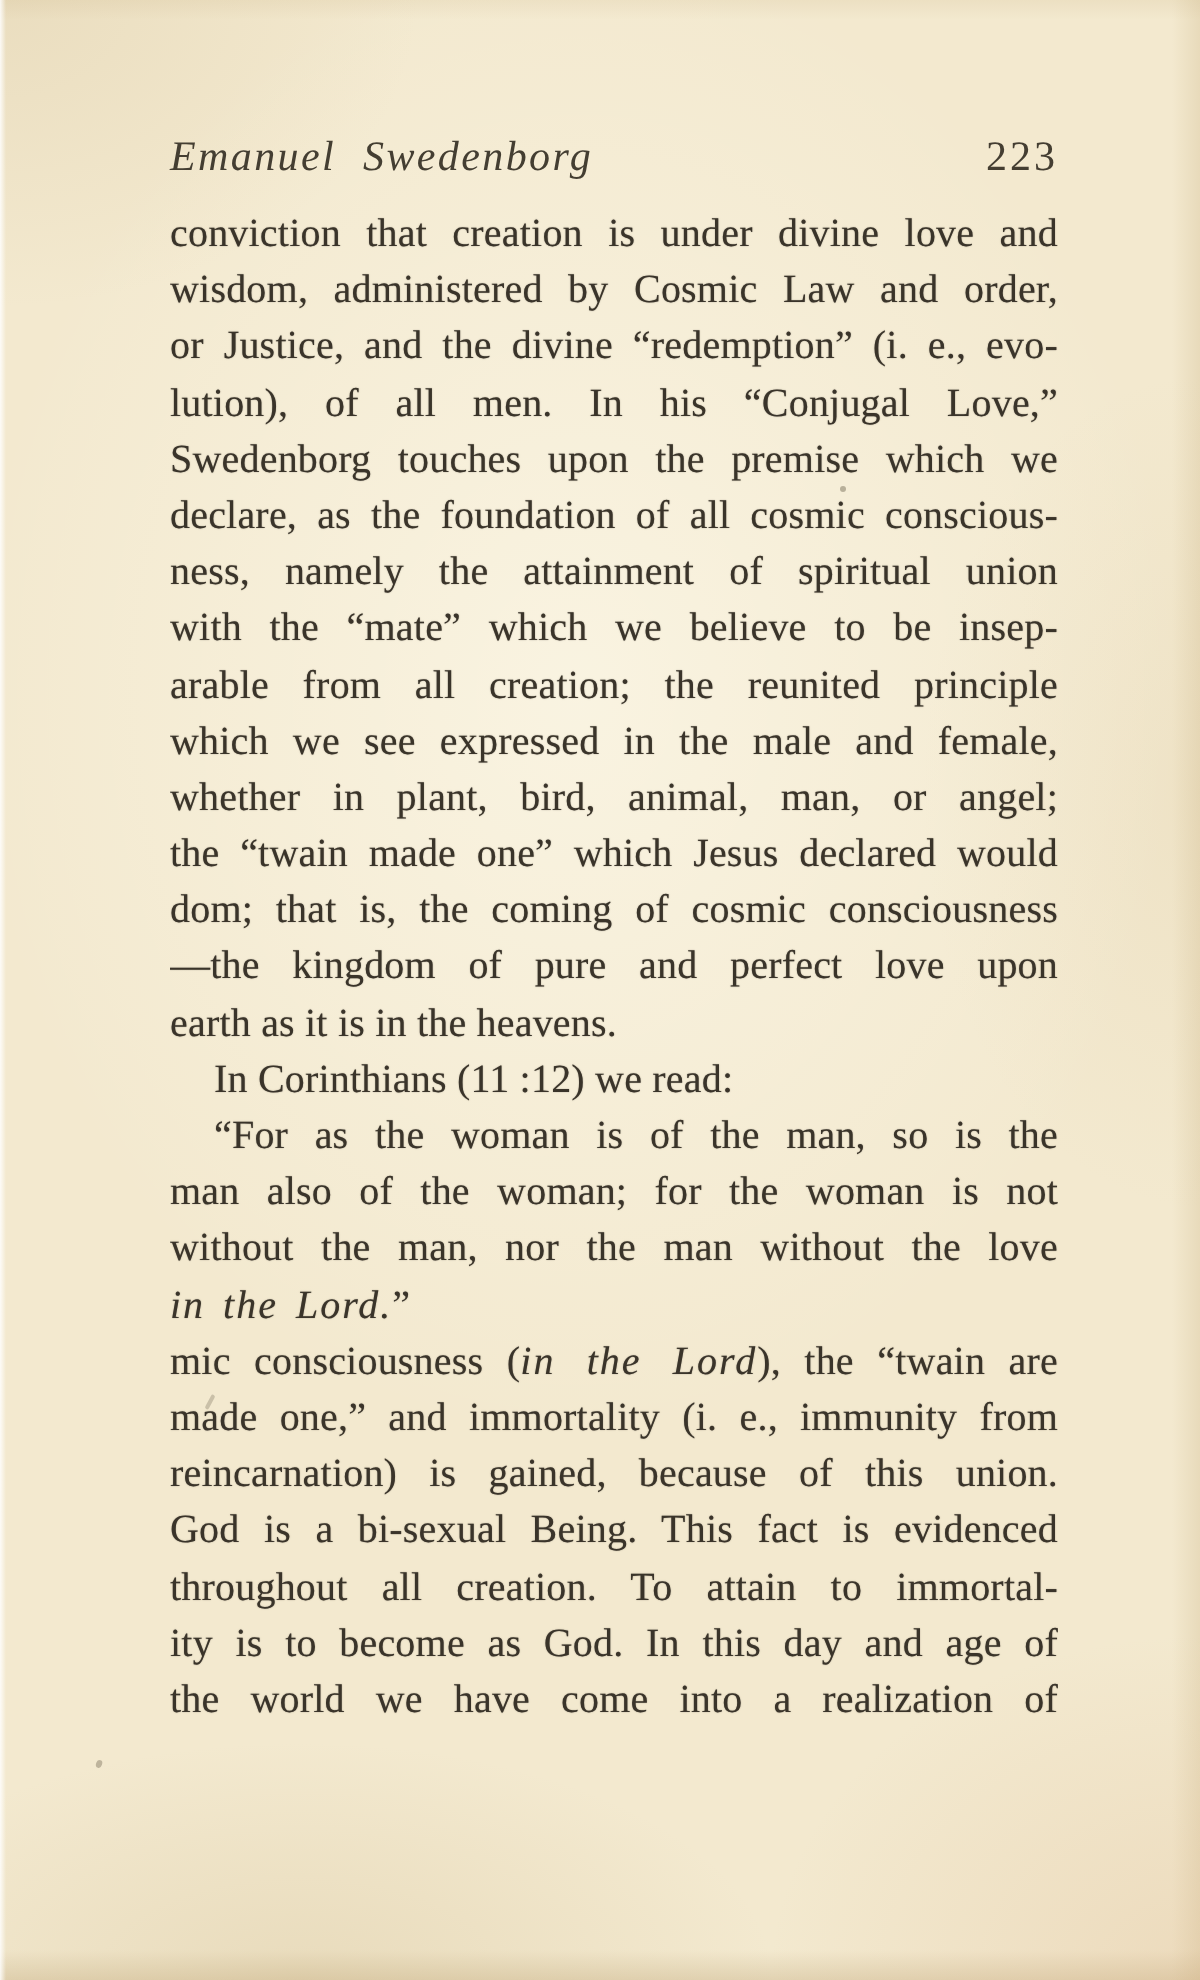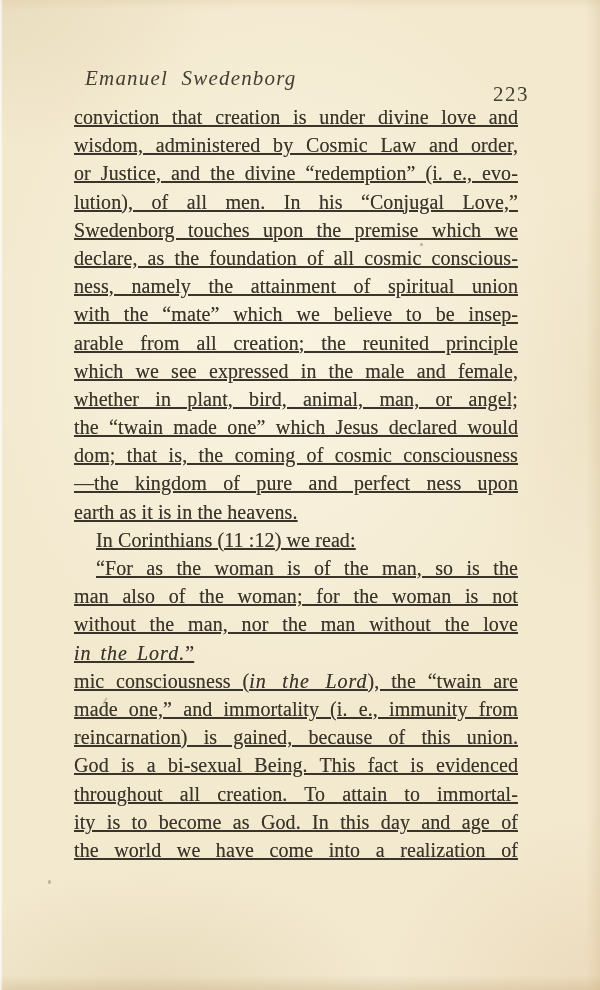--- a/index.html
+++ b/index.html
@@ -36,31 +36,30 @@
   .running-head .title {
     display: block;
     text-align: left;
     font-style: italic;
     letter-spacing: 1.2px;
     word-spacing: 7px;
   }
   .running-head .folio {
     position: absolute;
     right: 0;
-    top: 16px;
+    top: 0;
     font-style: normal;
     letter-spacing: 1.5px;
   }
   .text-block {
     position: absolute;
-    left: 74px;
+    left: 85px;
     top: 103px;
     width: 444px;
     text-shadow: 0 0 0.6px rgba(56,50,40,0.55);
-    text-decoration: underline;
   }
   .line {
     font-size: 20px;
     height: 28.2px;
     line-height: 28.2px;
     text-align: justify;
     text-align-last: justify;
     letter-spacing: 0.1px;
     overflow: hidden;
     white-space: nowrap;
@@ -96,21 +95,21 @@
       <div class="line"><span>lution), of all men. In his “Conjugal Love,”</span></div>
       <div class="line"><span>Swedenborg touches upon the premise which we</span></div>
       <div class="line"><span>declare, as the foundation of all cosmic conscious-</span></div>
       <div class="line"><span>ness, namely the attainment of spiritual union</span></div>
       <div class="line"><span>with the “mate” which we believe to be insep-</span></div>
       <div class="line"><span>arable from all creation; the reunited principle</span></div>
       <div class="line"><span>which we see expressed in the male and female,</span></div>
       <div class="line"><span>whether in plant, bird, animal, man, or angel;</span></div>
       <div class="line"><span>the “twain made one” which Jesus declared would</span></div>
       <div class="line"><span>dom; that is, the coming of cosmic consciousness</span></div>
-      <div class="line"><span>—the kingdom of pure and perfect ness upon</span></div>
+      <div class="line"><span>—the kingdom of pure and perfect love upon</span></div>
       <div class="line endline"><span>earth as it is in the heavens.</span></div>
     </div>
     <div>
       <div class="line indent endline"><span>In Corinthians (11 :12) we read:</span></div>
     </div>
     <div>
       <div class="line indent"><span>“For as the woman is of the man, so is the</span></div>
       <div class="line"><span>man also of the woman; for the woman is not</span></div>
       <div class="line"><span>without the man, nor the man without the love</span></div>
       <div class="line endline"><em>in the Lord.</em><span>”</span></div>

